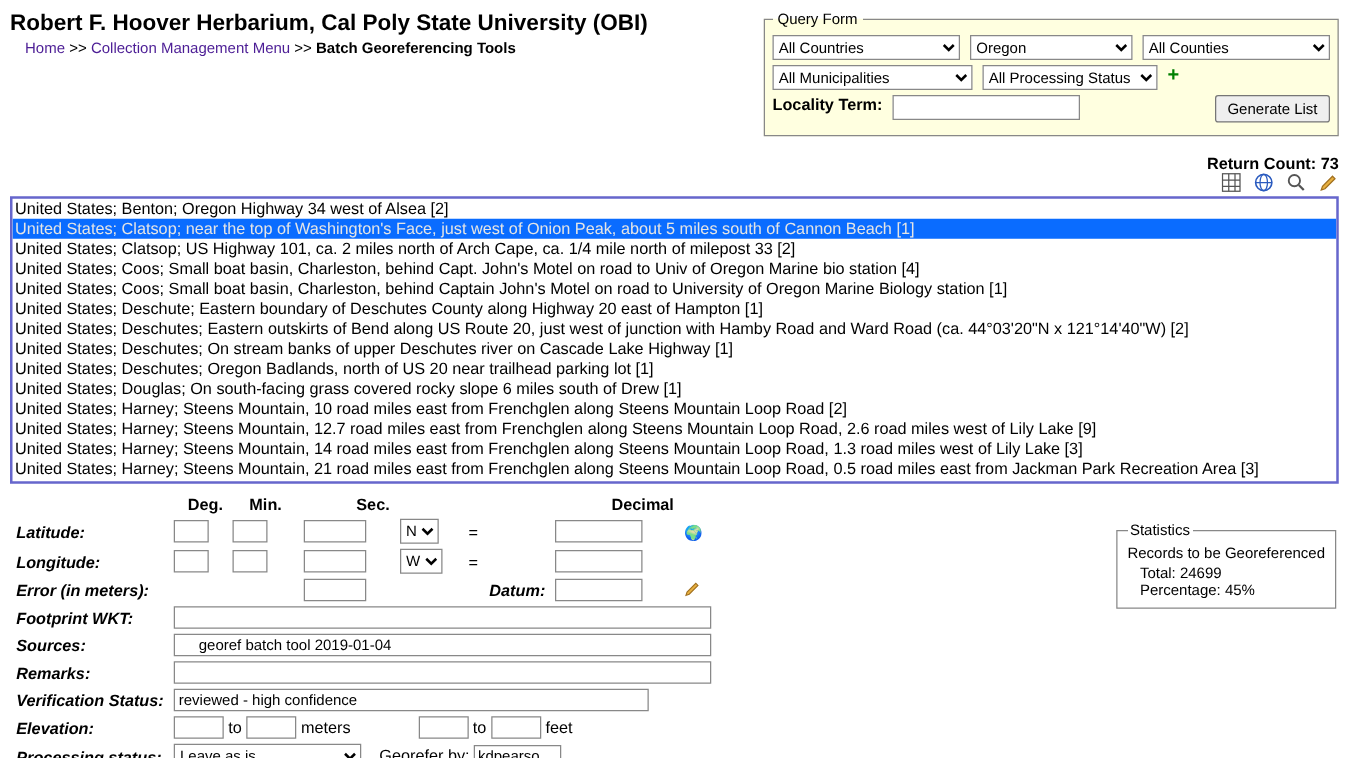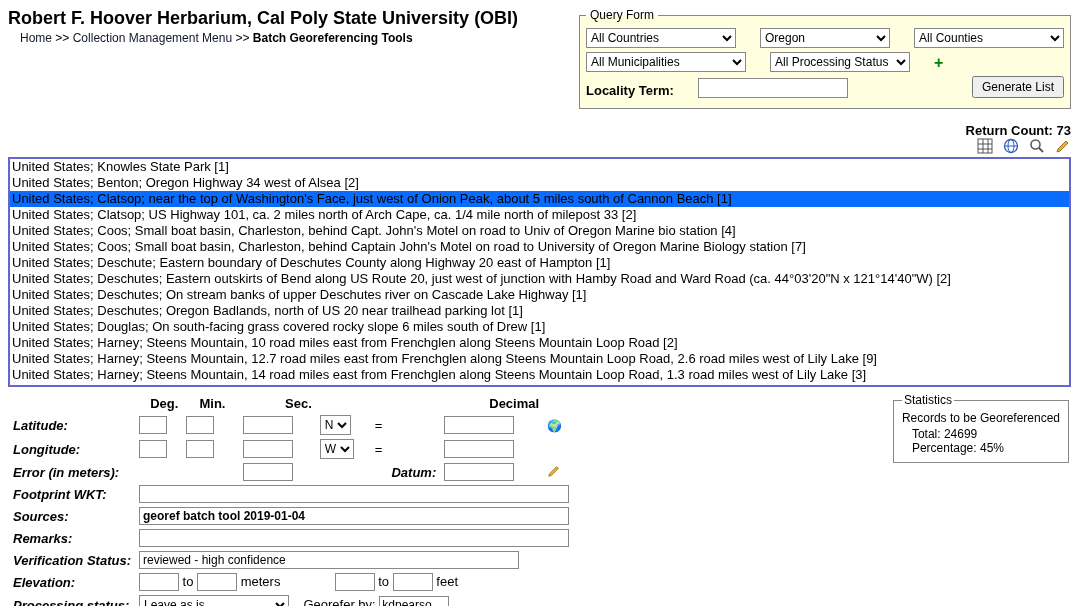--- a/index.html
+++ b/index.html
@@ -1,46 +1,46 @@
 <!DOCTYPE html>
 <html><head>
 <meta charset="utf-8">
 <style>
   * { box-sizing: border-box; }
   body { font-family: Arial, sans-serif; font-size: 13px; margin: 0; padding: 8px; color: #000; }
   .header-row { display: flex; justify-content: space-between; align-items: flex-start; }
   .title { font-size: 18px; font-weight: bold; }
   .breadcrumb { font-size: 12px; margin-left: 12px; margin-top: 2px; }
-  .breadcrumb a { color: #0f172a; text-decoration: none; }
+  .breadcrumb a { color: #4c1d95; text-decoration: none; }
   .breadcrumb .current { font-weight: bold; }
   fieldset.query-form { background: #FFFFE0; border: 1px solid #888; padding: 6px; margin: 0; }
   fieldset.query-form legend { font-size: 12px; padding: 0 4px; }
-  .query-row { display: flex; gap: 24px; align-items: flex-end; margin-bottom: 4px; }
+  .query-row { display: flex; gap: 8px; align-items: flex-start; margin-bottom: 4px; }
   .query-row select, .query-row input[type=text] { font-size: 12px; height: 20px; border: 1px solid #888; background: #fff; }
   .plus-icon { color: green; font-weight: bold; font-size: 16px; }
   .generate-btn { font-size: 12px; padding: 2px 8px; }
   .return-count { font-size: 13px; font-weight: bold; margin-top: 8px; }
   .icon-bar { float: right; display: flex; gap: 10px; align-items: center; }
   .icon-bar svg, .icon-bar .icon-glyph { width: 16px; height: 16px; cursor: pointer; }
   .list-wrapper { border: 2px solid #6666cc; height: 230px; overflow-y: scroll; font-size: 13px; position: relative; }
   .list-item { padding: 0px 2px; white-space: nowrap; color: #000; cursor: default; line-height: 16px; }
-  .list-item.selected { background: #0A6CFF; color: #000000; }
+  .list-item.selected { background: #0A6CFF; color: #e5e5e5; }
   .lower { display: flex; margin-top: 6px; gap: 10px; }
   .coords-area { flex: 1; }
   table.coord-table td { padding: 1px 3px; vertical-align: middle; font-size: 13px; }
   table.coord-table th { padding: 1px 3px; font-weight: bold; text-align: right; font-size: 13px; }
   table.coord-table .label { font-weight: bold; text-align: left; white-space: nowrap; font-style: italic; }
   input.small { width: 28px; height: 18px; border: 1px solid #888; font-size: 12px; }
   input.med { width: 50px; height: 18px; border: 1px solid #888; font-size: 12px; }
-  input.wide { width: 430px; height: 18px; border: 1px solid #888; font-size: 12px; padding-left: 3px; font-weight: bold; }
+  input.wide { width: 430px; height: 18px; border: 1px solid #888; font-size: 12px; padding-left: 19px; }
   input.vwide { width: 380px; height: 18px; border: 1px solid #888; font-size: 12px; padding-left: 3px; }
   select.tiny { height: 20px; font-size: 12px; border: 1px solid #888; background:#fff; }
   .globe { color: green; font-size: 12px; }
   .pencil-small svg { width:14px; height:14px; }
-  fieldset.stats { border: 1px solid #888; font-size: 12px; padding: 4px 8px; height: 70px; }
+  fieldset.stats { border: 1px solid #888; font-size: 12px; padding: 4px 8px; height: 70px; margin-top: 24px; }
   fieldset.stats legend { font-size: 12px; }
   button.update { font-size: 12px; padding: 3px 8px; margin-top: 4px; }
 </style>
 </head>
 <body>
 
 <div class="header-row">
   <div>
     <div class="title">Robert F. Hoover Herbarium, Cal Poly State University (OBI)</div>
     <div class="breadcrumb">
@@ -100,26 +100,25 @@
     </span>
     <span title="edit">
       <svg viewBox="0 0 16 16">
           <path d="M2 14 L3 11 L11 3 L13 5 L5 13 Z" fill="#e8b040" stroke="#a07020"></path>
         </svg>
     </span>
   </div>
 </div>
 
 <div class="list-wrapper" id="list-container">
-    <div class="list-item">United States; Knowles State Park [1]</div>
     <div class="list-item">United States; Benton; Oregon Highway 34 west of Alsea [2]</div>
     <div class="list-item selected">United States; Clatsop; near the top of Washington's Face, just west of Onion Peak, about 5 miles south of Cannon Beach [1]</div>
     <div class="list-item">United States; Clatsop; US Highway 101, ca. 2 miles north of Arch Cape, ca. 1/4 mile north of milepost 33 [2]</div>
     <div class="list-item">United States; Coos; Small boat basin, Charleston, behind Capt. John's Motel on road to Univ of Oregon Marine bio station [4]</div>
-    <div class="list-item">United States; Coos; Small boat basin, Charleston, behind Captain John's Motel on road to University of Oregon Marine Biology station [7]</div>
+    <div class="list-item">United States; Coos; Small boat basin, Charleston, behind Captain John's Motel on road to University of Oregon Marine Biology station [1]</div>
     <div class="list-item">United States; Deschute; Eastern boundary of Deschutes County along Highway 20 east of Hampton [1]</div>
     <div class="list-item">United States; Deschutes; Eastern outskirts of Bend along US Route 20, just west of junction with Hamby Road and Ward Road (ca. 44°03'20"N x 121°14'40"W) [2]</div>
     <div class="list-item">United States; Deschutes; On stream banks of upper Deschutes river on Cascade Lake Highway [1]</div>
     <div class="list-item">United States; Deschutes; Oregon Badlands, north of US 20 near trailhead parking lot [1]</div>
     <div class="list-item">United States; Douglas; On south-facing grass covered rocky slope 6 miles south of Drew [1]</div>
     <div class="list-item">United States; Harney; Steens Mountain, 10 road miles east from Frenchglen along Steens Mountain Loop Road [2]</div>
     <div class="list-item">United States; Harney; Steens Mountain, 12.7 road miles east from Frenchglen along Steens Mountain Loop Road, 2.6 road miles west of Lily Lake [9]</div>
     <div class="list-item">United States; Harney; Steens Mountain, 14 road miles east from Frenchglen along Steens Mountain Loop Road, 1.3 road miles west of Lily Lake [3]</div>
     <div class="list-item">United States; Harney; Steens Mountain, 21 road miles east from Frenchglen along Steens Mountain Loop Road, 0.5 road miles east from Jackman Park Recreation Area [3]</div>
   </div>

